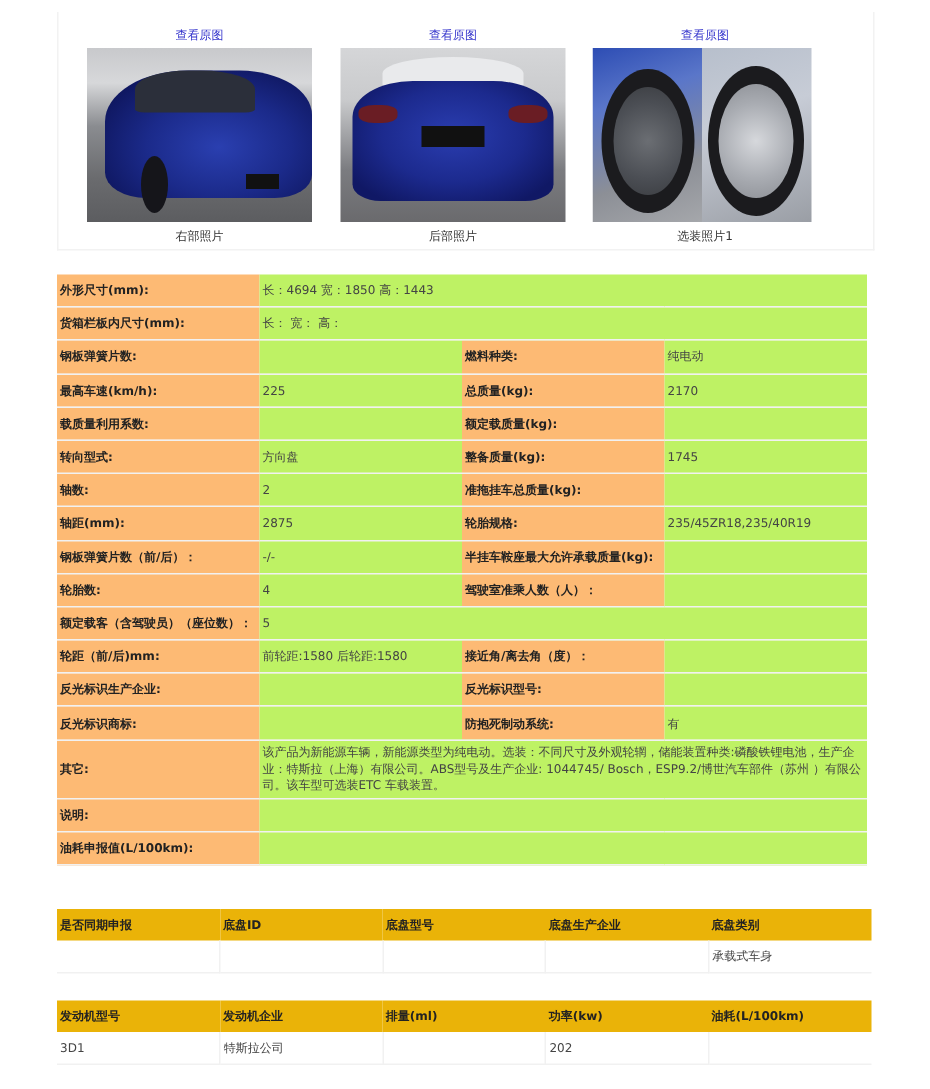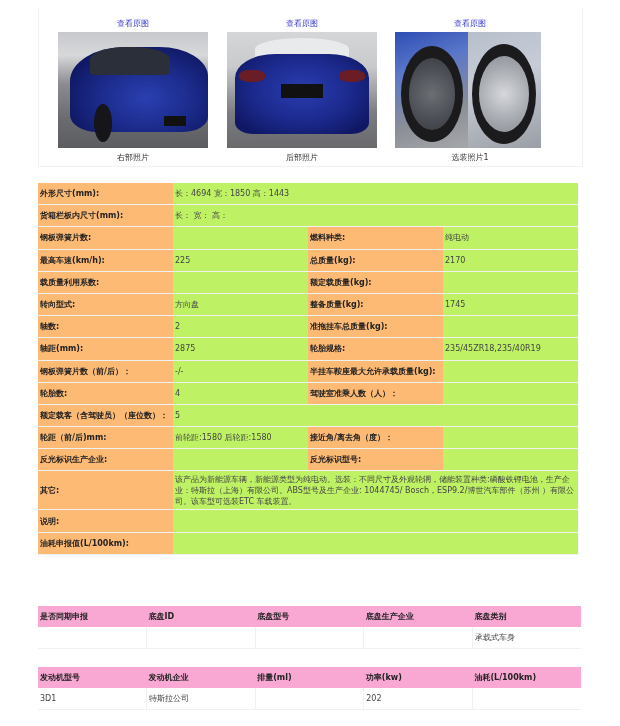--- a/index.html
+++ b/index.html
@@ -30,21 +30,21 @@
   .img3 .r { left:73px; background:linear-gradient(160deg,#b7bfcc 0%,#c7ccd6 40%,#9a9ea5 100%); }
   .img3 .tire { position:absolute; border-radius:50%; background:#1b1b1e; }
   .img3 .rim { position:absolute; border-radius:50%; }
   .specs { position:absolute; left:38px; top:183px; width:543px; }
   table.spec { border-collapse:collapse; width:540px; table-layout:fixed; }
   table.spec td { font-size:8px; height:21.2px; padding:0 2px; vertical-align:middle; border-bottom:1px solid #f1f1f1; }
   td.lab { background:#fdba74; font-weight:bold; color:#222; }
   td.val { background:#bef264; color:#444; }
   td.other { line-height:11px; padding-top:2px; padding-bottom:2px; }
   .grid { position:absolute; left:38px; width:543px; border-collapse:collapse; table-layout:fixed; }
-  .grid th { background:#f9a8d4; font-size:8px; font-weight:bold; text-align:left; height:21px; padding:0 2px; color:#222; }
+  .grid th { background:#eab308; font-size:8px; font-weight:bold; text-align:left; height:21px; padding:0 2px; color:#222; }
   .grid td { font-size:8px; height:21px; padding:0 2px; color:#444; border-right:1px solid #f1f1f1; border-bottom:1px solid #f1f1f1; }
   .grid td:last-child { border-right:none;margin-left:24px; }
 </style>
 </head>
 <body>
 
 <div class="photos">
   <div class="photo" style="left:18px;">
     <a class="link" href="#">查看原图</a>
     <div class="img img1">
@@ -157,20 +157,26 @@
     <td class="lab">接近角/离去角（度）：</td>
     <td class="val"></td>
   </tr>
   <tr>
     <td class="lab">反光标识生产企业:</td>
     <td class="val"></td>
     <td class="lab">反光标识型号:</td>
     <td class="val"></td>
   </tr>
   <tr>
+    <td class="lab">反光标识商标:</td>
+    <td class="val"></td>
+    <td class="lab">防抱死制动系统:</td>
+    <td class="val">有</td>
+  </tr>
+  <tr>
     <td class="lab" style="height:38px;">其它:</td>
     <td class="val other" colspan="3">该产品为新能源车辆，新能源类型为纯电动。选装：不同尺寸及外观轮辋，储能装置种类:磷酸铁锂电池，生产企业：特斯拉（上海）有限公司。ABS型号及生产企业: 1044745/ Bosch，ESP9.2/博世汽车部件（苏州 ）有限公司。该车型可选装ETC 车载装置。</td>
   </tr>
   <tr>
     <td class="lab">说明:</td>
     <td class="val" colspan="3"></td>
   </tr>
   <tr>
     <td class="lab">油耗申报值(L/100km):</td>
     <td class="val" colspan="3"></td>

